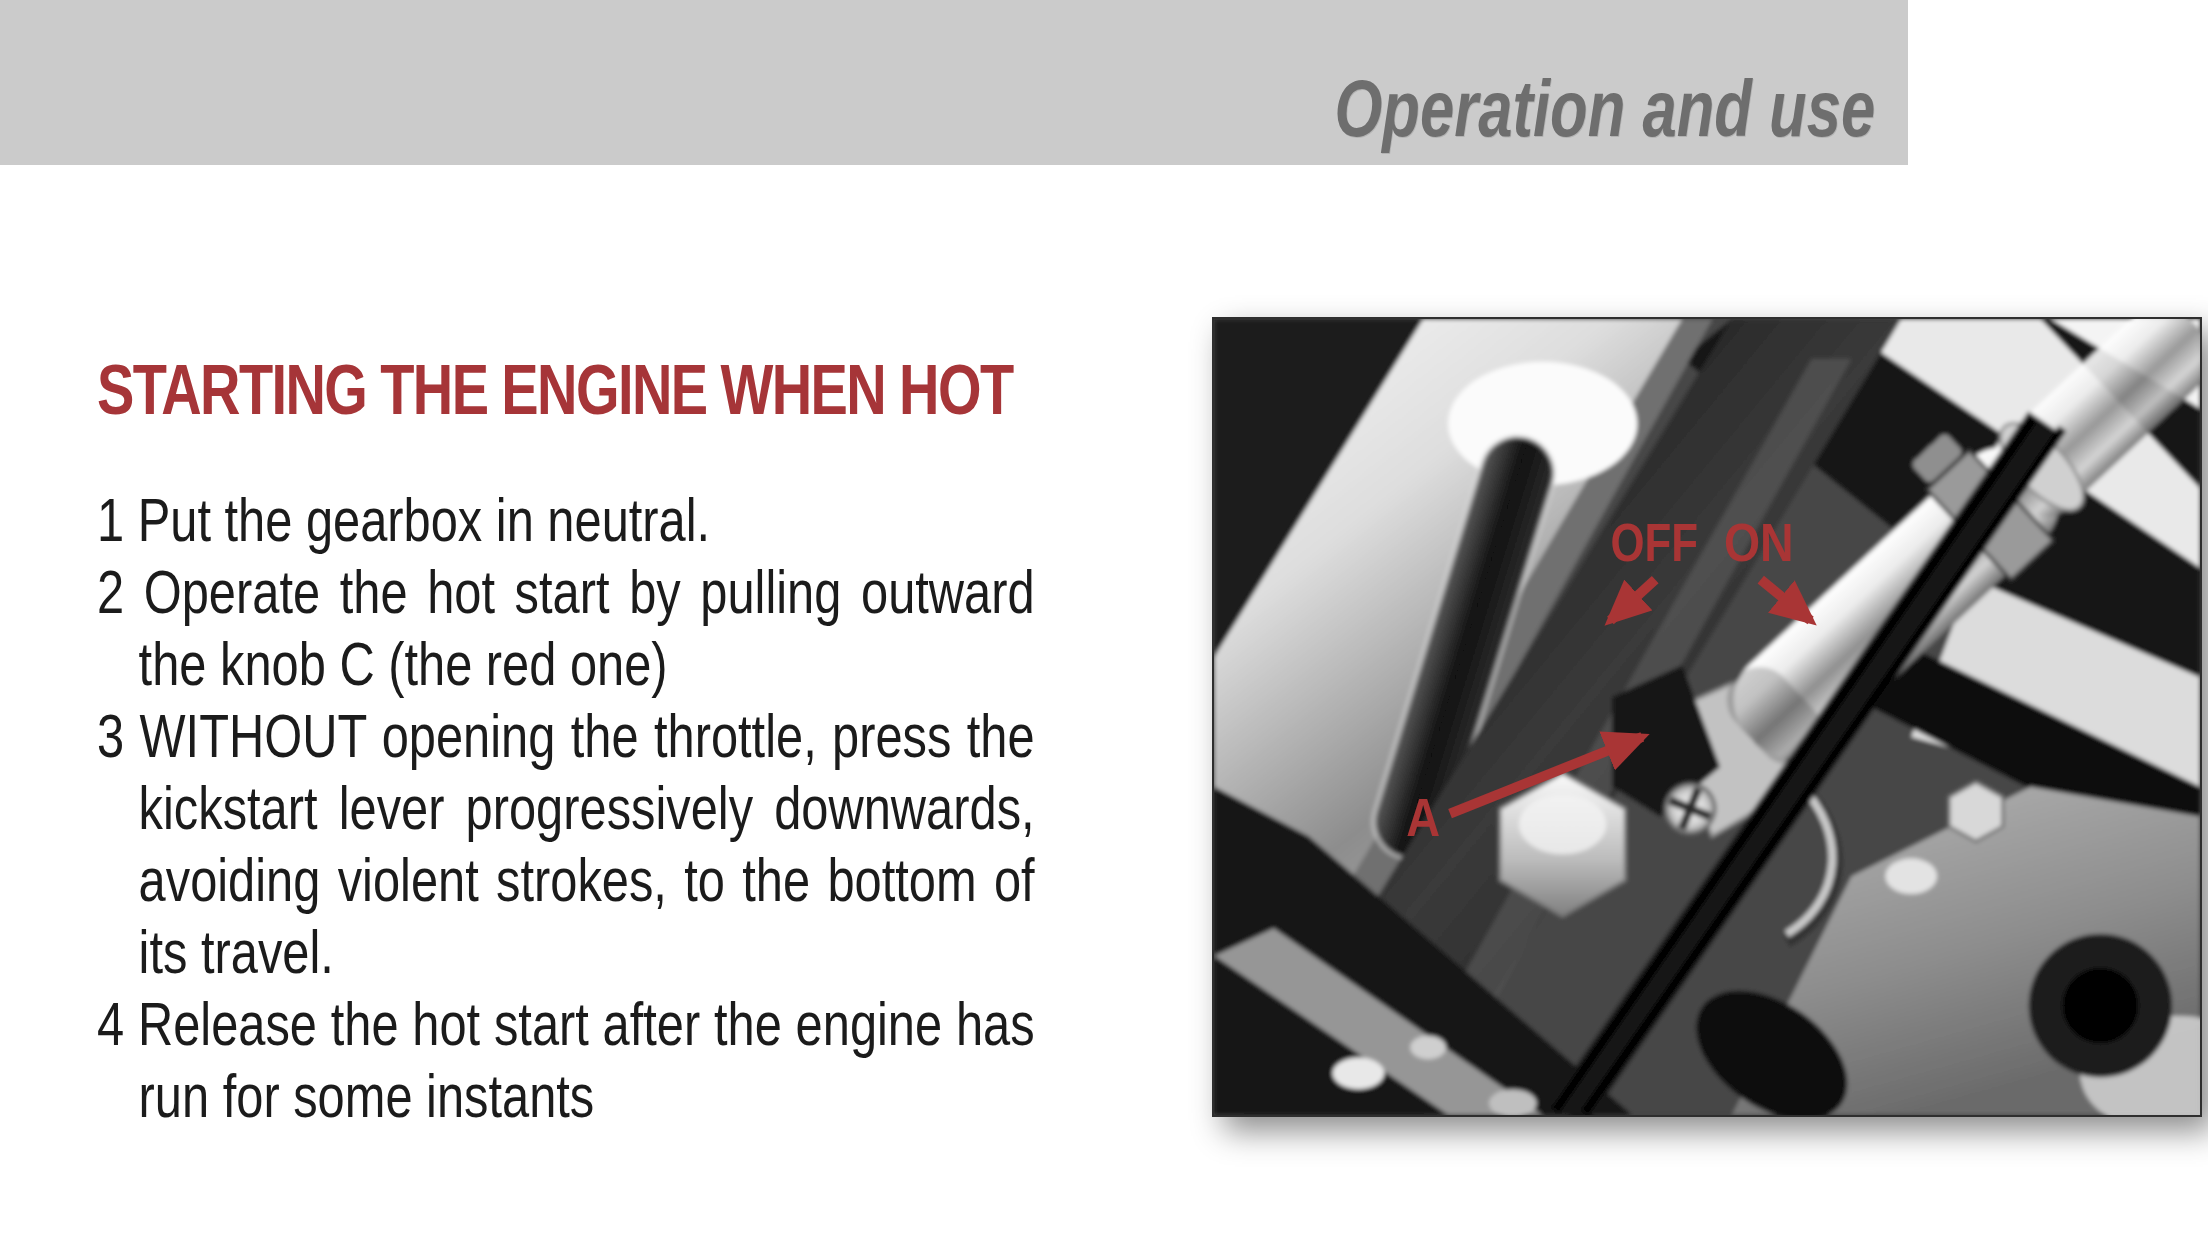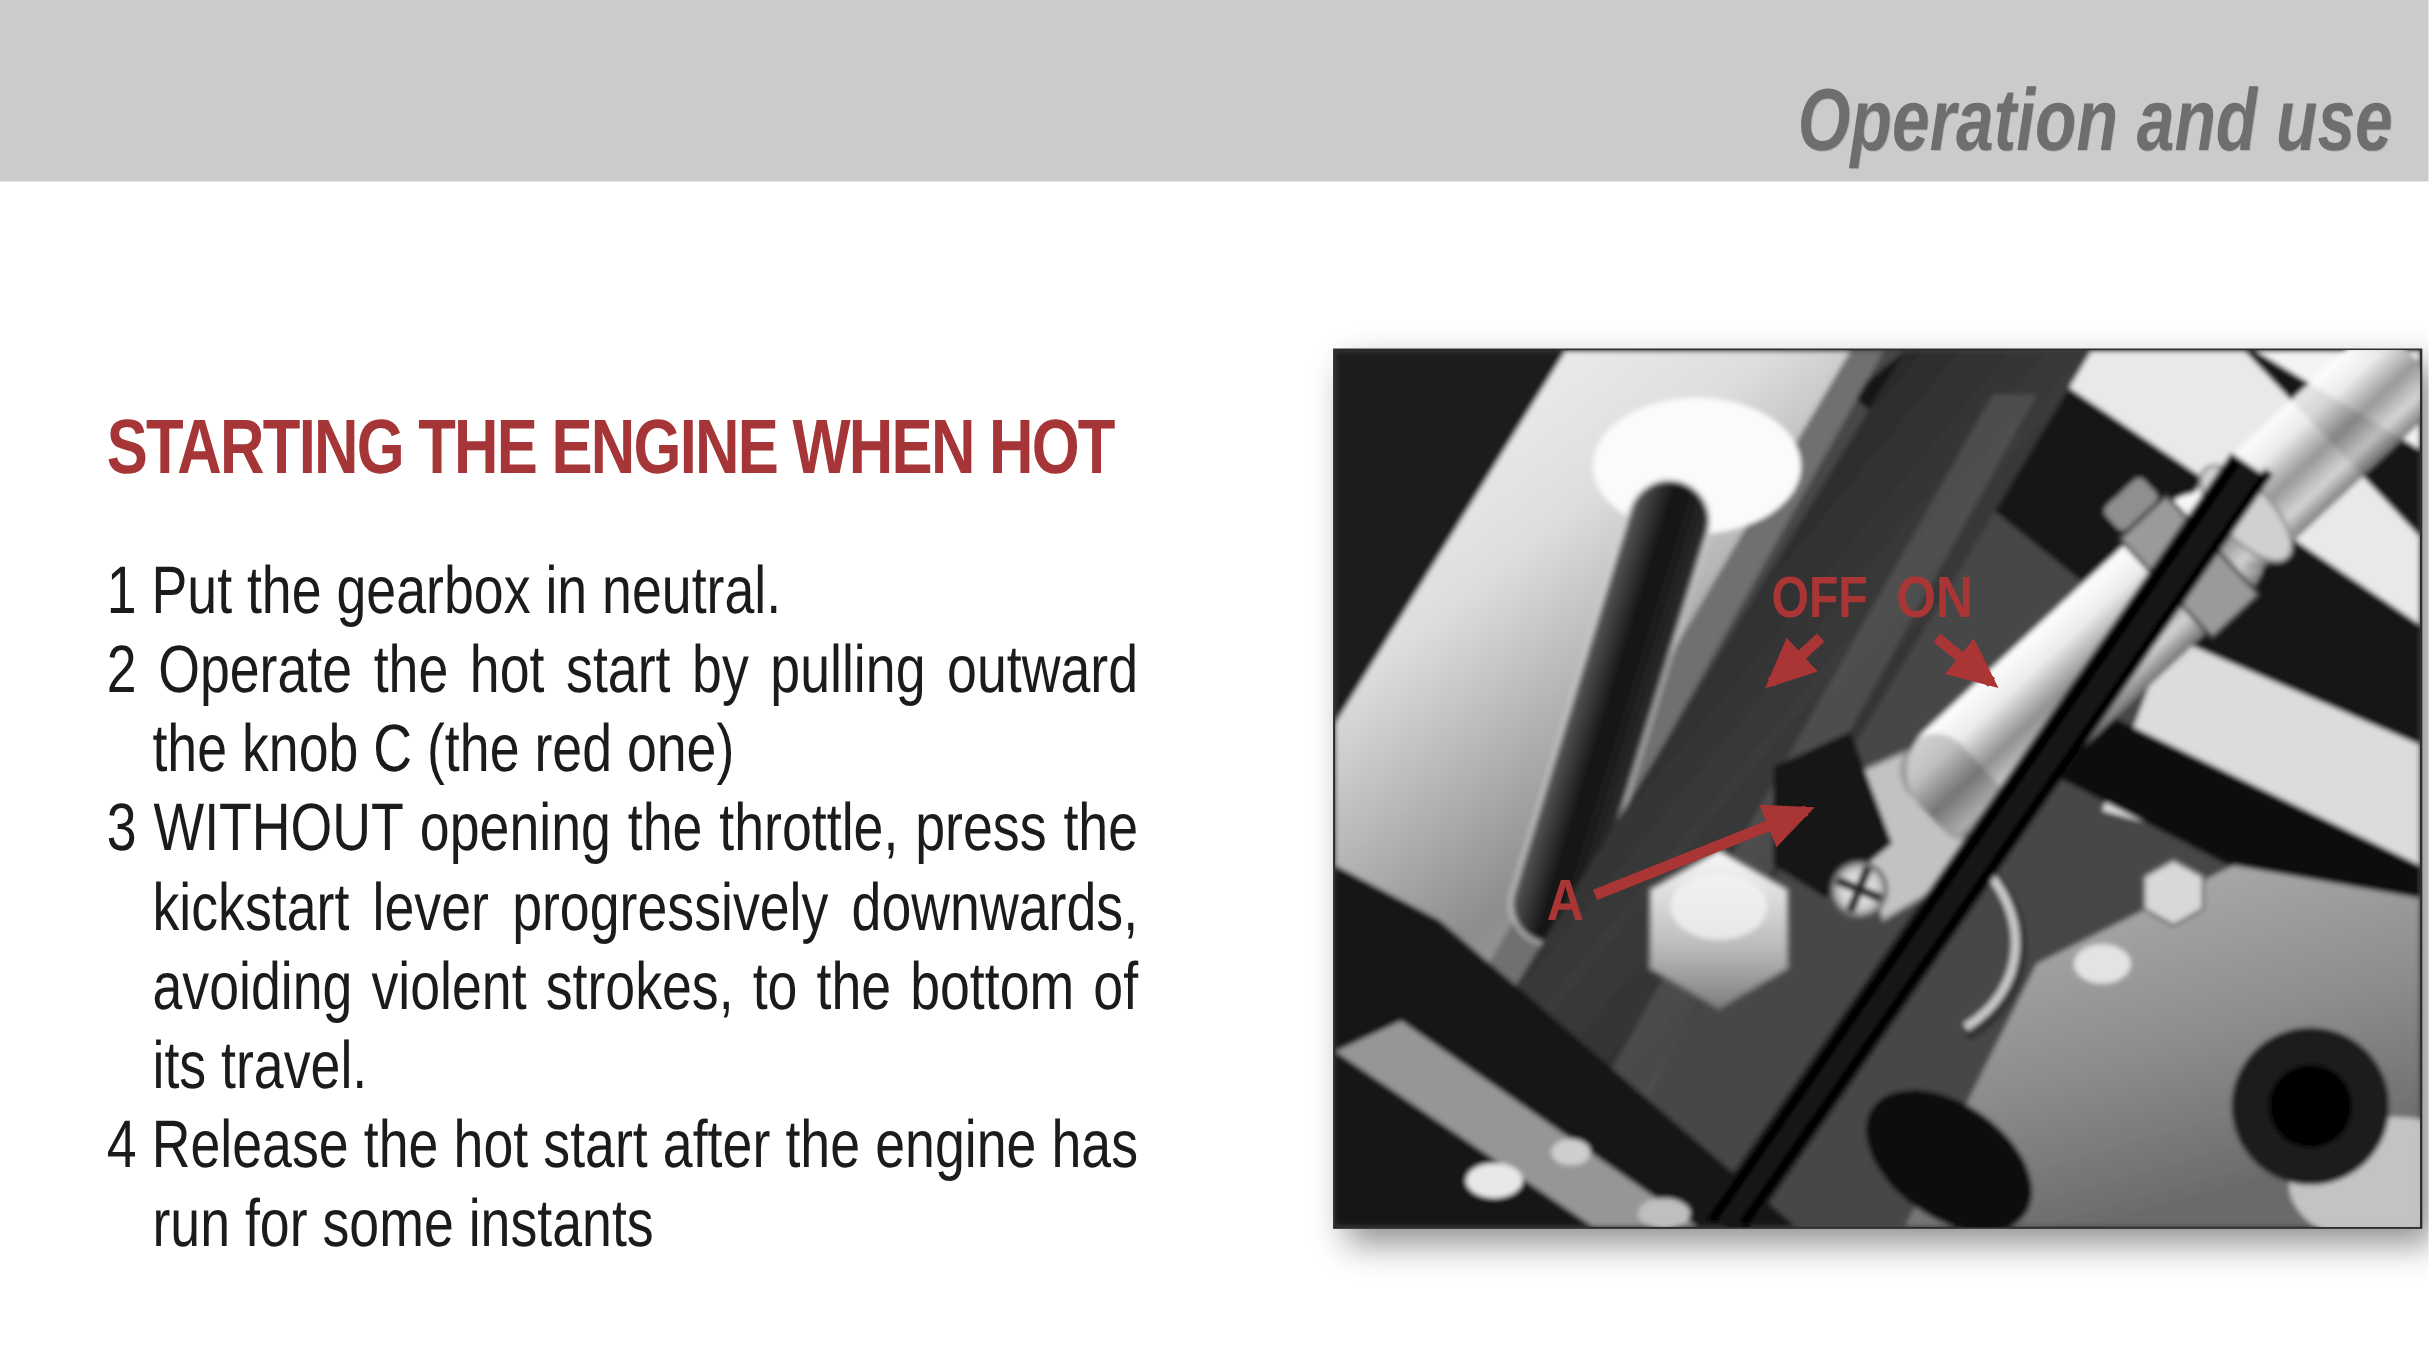--- a/index.html
+++ b/index.html
@@ -5,34 +5,34 @@
   html,body{margin:0;padding:0;background:#ffffff;}
   .page{
     position:relative;
     width:2208px;height:1242px;
     background:#ffffff;
     overflow:hidden;
     font-family:"Liberation Sans","DejaVu Sans",sans-serif;
   }
   
   .band{
-    position:absolute;left:0;top:0;width:2208px;height:165px;
+    position:absolute;left:0;top:0;width:1908px;height:165px;
     background:#cbcbcb;
     display:flex;justify-content:flex-end;align-items:flex-end;
   }
   .band-title{
     font-style:italic;font-weight:bold;font-size:80px;
     color:#6e6e6e;
     padding:0 43px 10px 0;
     transform:scaleX(0.77);transform-origin:100% 100%;
     white-space:nowrap;
     text-shadow:1px 1px 0 rgba(0,0,0,0.12);
   }
   
-  .text-col{position:absolute;left:97px;top:312px;width:940px;}
+  .text-col{position:absolute;left:97px;top:296px;width:940px;}
   .text-inner{
     width:1172px;
     transform:scaleX(0.8);transform-origin:0 0;
     color:#1b1b1b;
   }
   .ln{height:72px;line-height:72px;font-size:61px;white-space:nowrap;}
   .heading{
     height:72px;line-height:72px;
     font-size:70px;font-weight:bold;letter-spacing:-2px;
     color:#a63538;white-space:nowrap;

